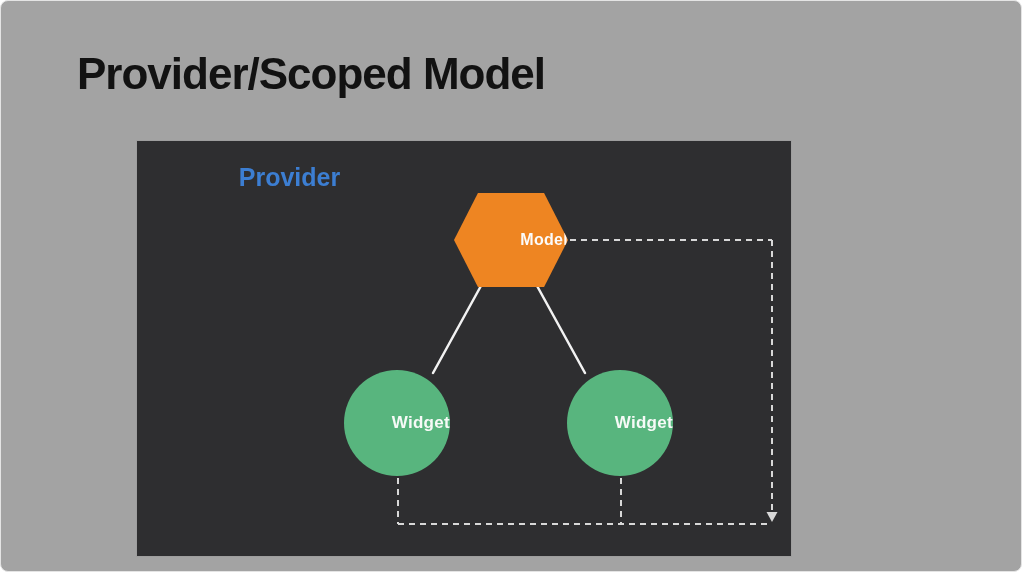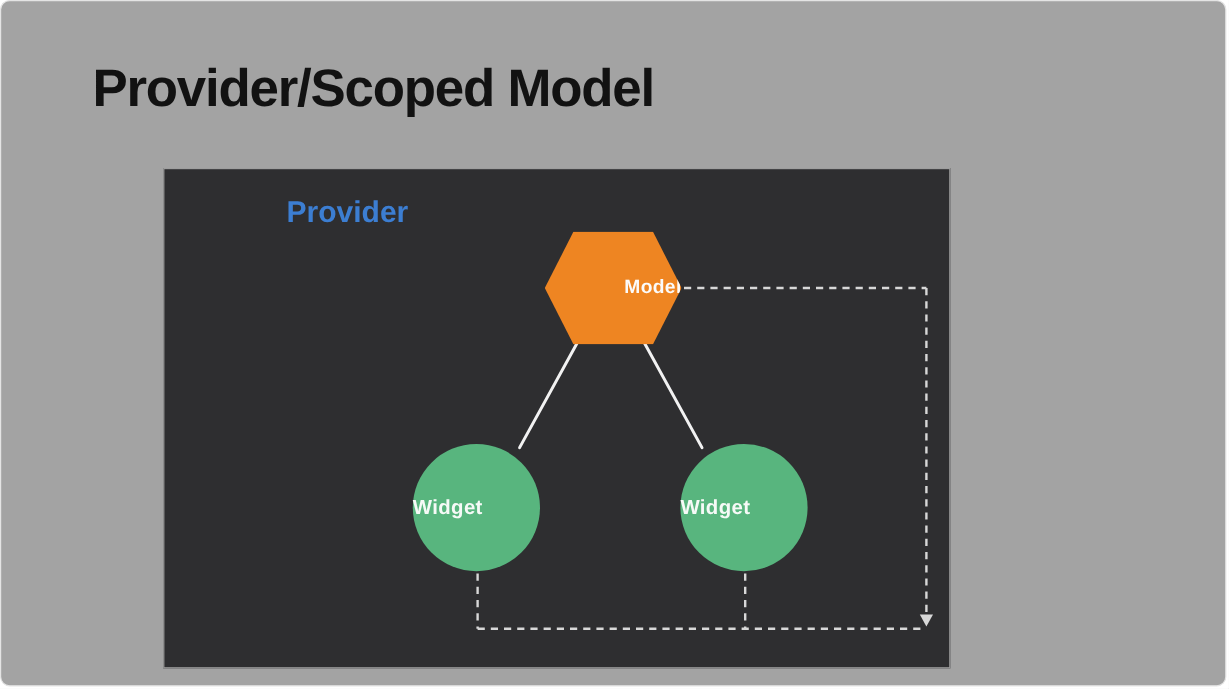--- a/index.html
+++ b/index.html
@@ -91,21 +91,21 @@
     letter-spacing: .3px;
   }
   .circle-node {
     position: absolute;
     width: 106px;
     height: 106px;
     border-radius: 50%;
     background: var(--widget-fill, #58b57e);
     display: flex;
     align-items: center;
-    justify-content: flex-start;
+    justify-content: flex-end;
   }
   .circle-node.left  { left: 207px; top: 229px; }
   .circle-node.right { left: 430px; top: 229px; }
   .circle-node span {
     color: #f6faf7;
     font-size: 17px;
     font-weight: 700;
     letter-spacing: .3px;
   }
 </style>

